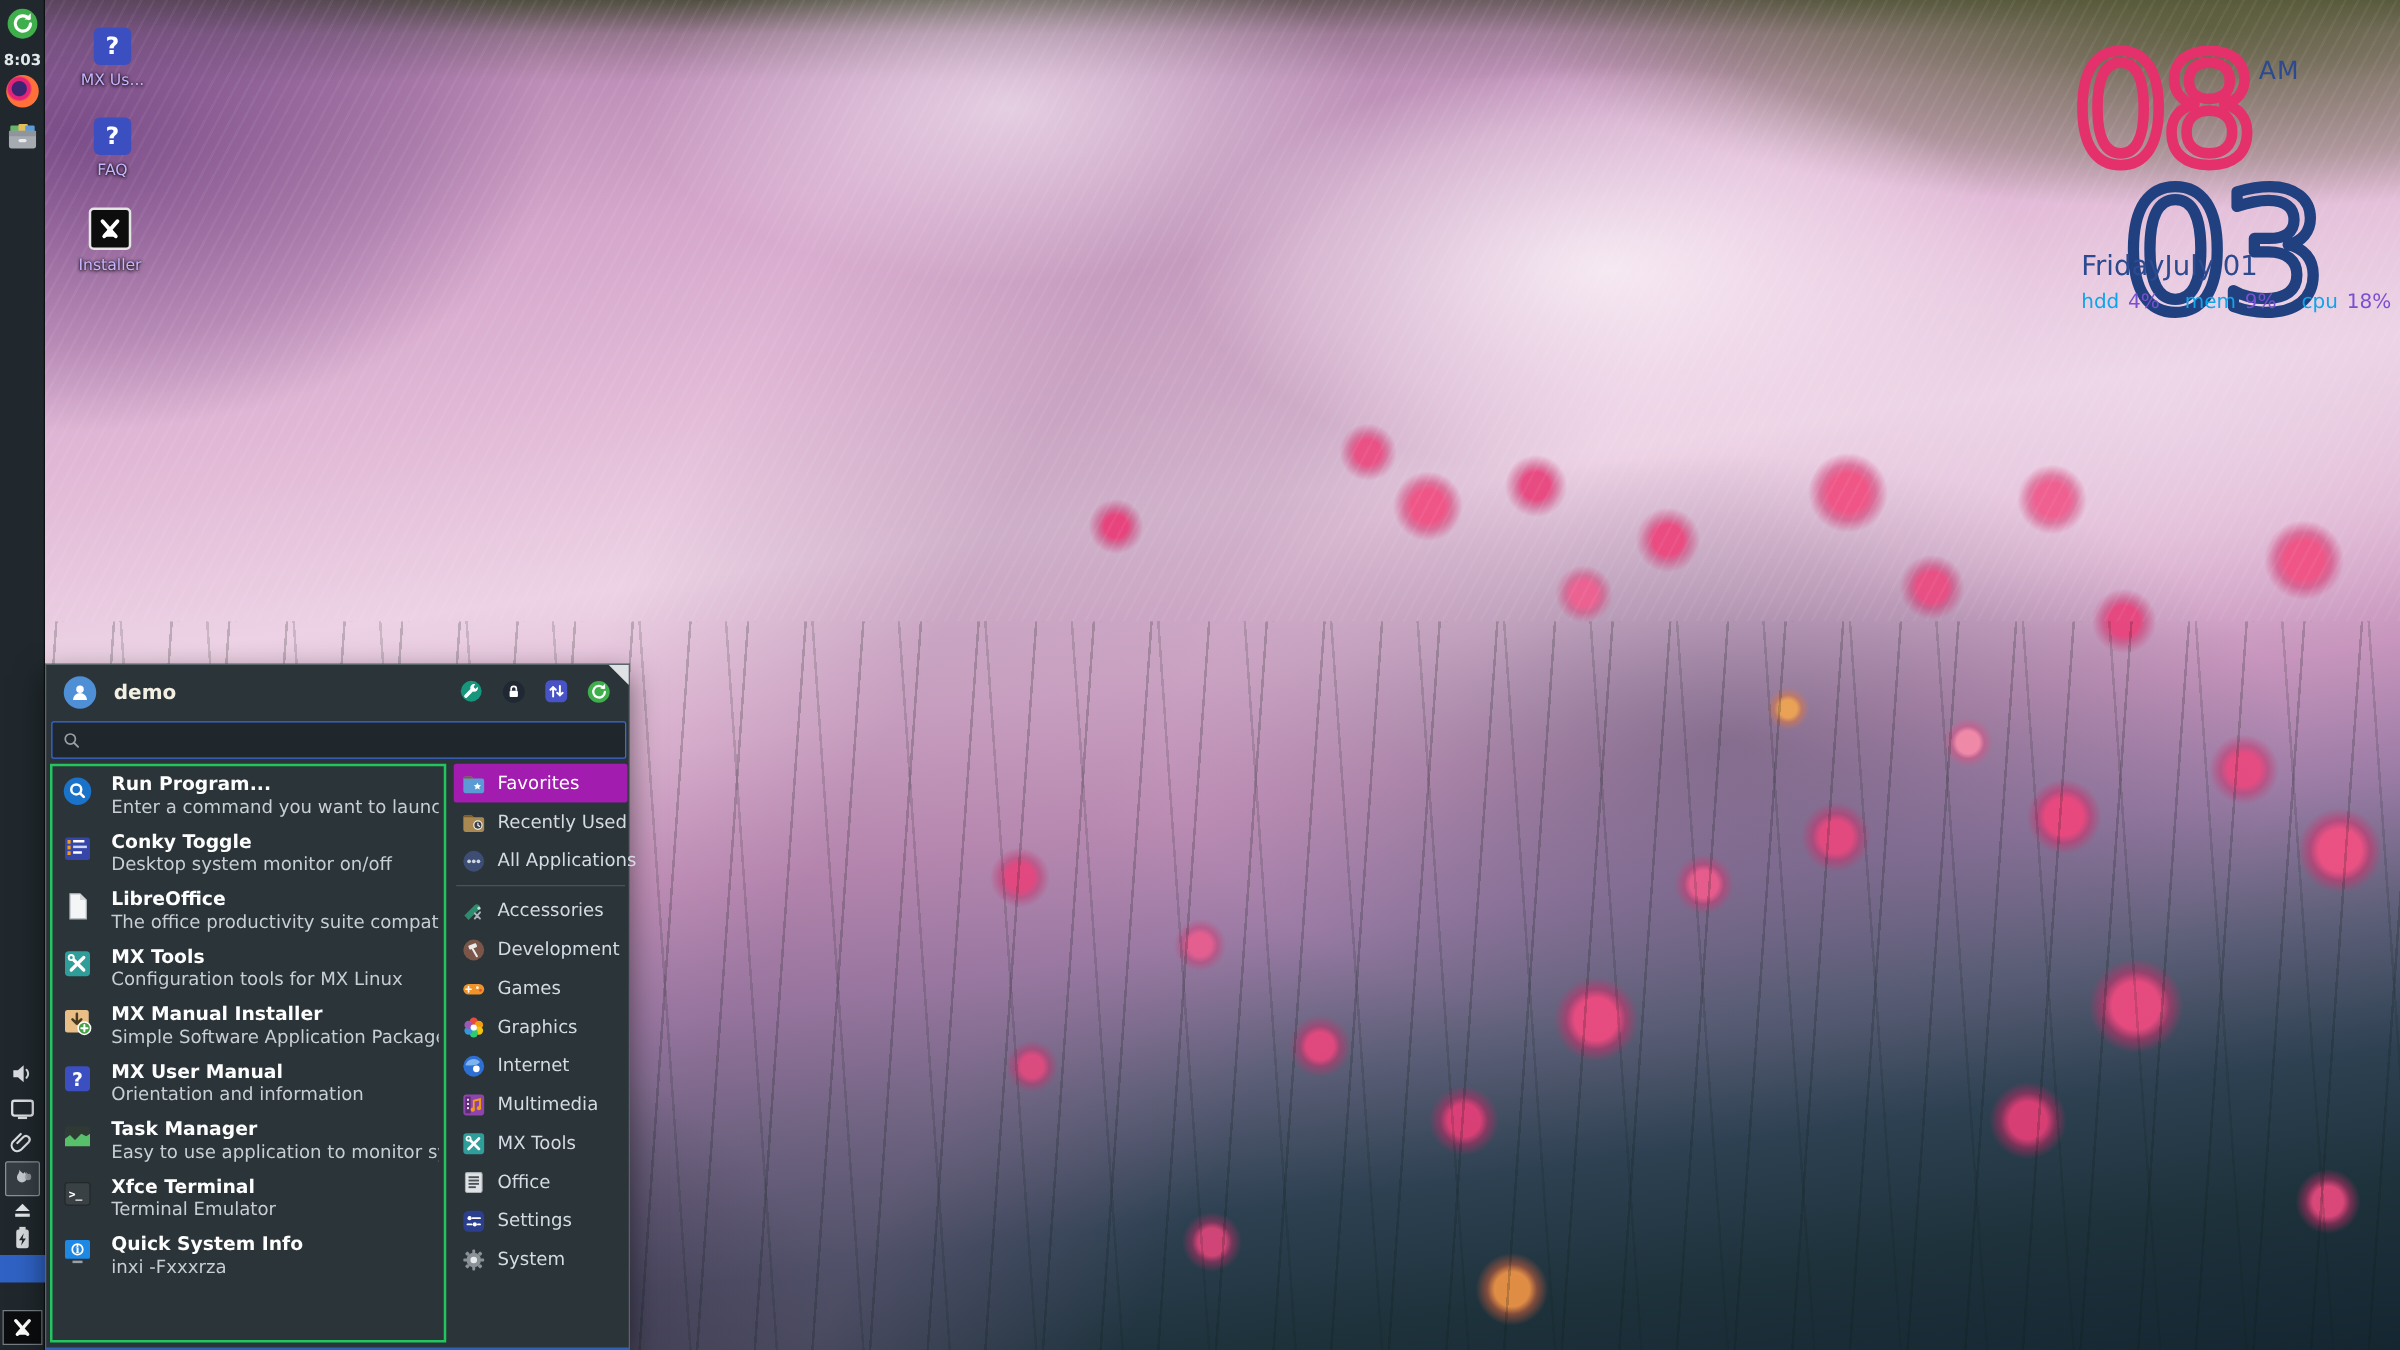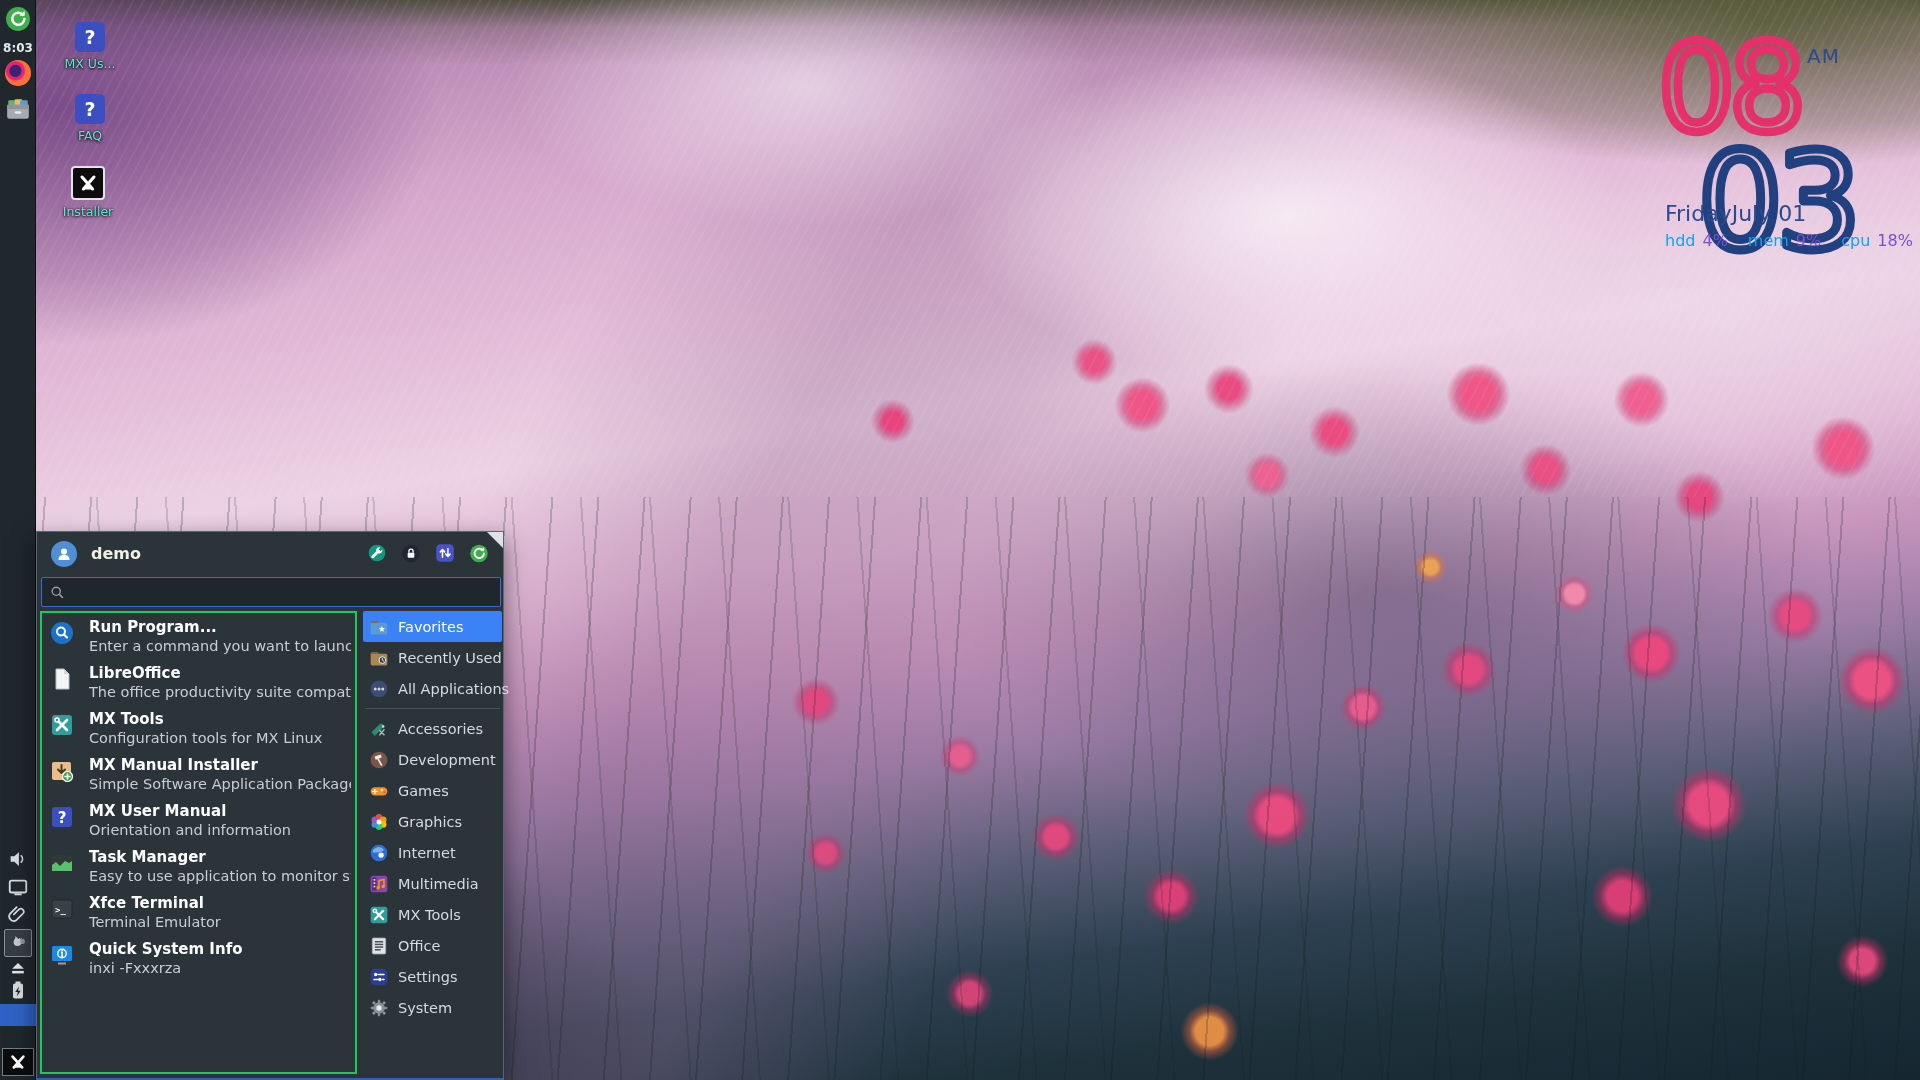--- a/index.html
+++ b/index.html
@@ -61,21 +61,21 @@
   .conky { position:absolute; left:1650px; top:18px; width:270px; height:240px; pointer-events:none; }
   .conky-num { position:absolute; left:0; top:0; }
   .conky-ampm { position:absolute; left:157px; top:26px; font-size:20px; color:#2b4a8f; letter-spacing:1px; }
   .conky-date { position:absolute; left:15px; top:183px; display:flex; font-size:22px; color:#2b4a8f; }
   .conky-stats { position:absolute; left:15px; top:213px; display:flex; align-items:baseline; font-size:16px; }
   .conky-stats .lb { color:#0ea5e9; margin-right:7px; }
   .conky-stats .vl { color:#7a4fd0; margin-right:20px; }
 
   
   .dicon { position:absolute; width:88px; text-align:center; }
-  .dicon .dlabel { margin-top:4px; font-size:12.5px; color:#5eead4; text-shadow:0 1px 3px rgba(0,0,0,.95), 0 0 2px rgba(0,0,0,.8); }
+  .dicon .dlabel { margin-top:4px; font-size:12.5px; color:#c4b5fd; text-shadow:0 1px 3px rgba(0,0,0,.95), 0 0 2px rgba(0,0,0,.8); }
   .qicon { width:30px; height:30px; margin:0 auto; background:#3b4fc0; border-radius:5px; color:#fff;
            font-size:19px; font-weight:bold; display:flex; align-items:center; justify-content:center; }
   .xicon { width:34px; height:34px; margin:0 auto; background:#0d0d0d; border:2px solid #e4e4e4; border-radius:4px;
            display:flex; align-items:center; justify-content:center; }
 
   
   .panel { position:absolute; left:0; top:0; width:36px; height:1080px; background:#20282d;
            border-right:1px solid rgba(0,0,0,.55); z-index:5; }
   .pitem { position:absolute; left:0; width:36px; display:flex; justify-content:center; }
   .pclock { font-size:12px; font-weight:bold; color:#e3e8ec; }
@@ -105,21 +105,21 @@
                    font-family:"DejaVu Sans","Liberation Sans",sans-serif; }
   .applist { position:absolute; left:3px; top:79px; width:317px; height:463px; background:#2b3439;
              border:2px solid #22c55e; padding-top:2px; overflow:hidden; }
   .app-row { position:relative; height:46px; cursor:pointer; }
   .app-ic { position:absolute; left:8px; top:6px; width:24px; height:24px; }
   .app-t { position:absolute; left:47px; top:3px; font-size:15px; font-weight:bold; color:#fdfdfd; white-space:nowrap; }
   .app-s { position:absolute; left:47px; top:23px; font-size:14.5px; color:#c7ced4; white-space:nowrap;
            max-width:262px; overflow:hidden; }
   .cats { position:absolute; left:326px; top:79px; width:139px; }
   .cat-row { position:relative; height:31px; display:flex; align-items:center; border-radius:2px; cursor:pointer; padding-left:6px; }
-  .cat-row.sel { background:#3b82f6; }
+  .cat-row.sel { background:#a21caf; }
   .cat-ic { width:20px; height:20px; flex:none; display:flex; align-items:center; justify-content:center; }
   .cat-lb { margin-left:9px; font-size:14.5px; color:#d4dbe2; white-space:nowrap; }
   .cat-row.sel .cat-lb { color:#fff; }
   .cat-sep { height:1px; background:#49545a; margin:4px 2px 4px 2px; }
 </style>
 </head>
 <body>
 
 <div class="screen">
   <div class="wallpaper"></div>
@@ -294,20 +294,35 @@
               <circle cx="11" cy="10.5" r="4" fill="none" stroke="#fff" stroke-width="2"></circle>
               <path d="M14 13.5 17 16.5" stroke="#fff" stroke-width="2.2" stroke-linecap="round"></path>
             </svg>
         </span>
         <span class="app-t">Run Program...</span>
         <span class="app-s">Enter a command you want to launch</span>
       </div>
       <div class="app-row">
         <span class="app-ic">
           <svg width="24" height="24" viewBox="0 0 24 24">
+              <rect x="2" y="3" width="20" height="18" rx="2" fill="#3646a8"></rect>
+              <rect x="4" y="5" width="2.5" height="3" fill="#f39c12"></rect>
+              <rect x="4" y="9.5" width="2.5" height="3" fill="#f39c12"></rect>
+              <rect x="4" y="14" width="2.5" height="3" fill="#f39c12"></rect>
+              <rect x="8.5" y="5" width="9" height="2" fill="#fff"></rect>
+              <rect x="8.5" y="9.5" width="11" height="2" fill="#cfd6ff"></rect>
+              <rect x="8.5" y="14" width="7" height="2" fill="#fff"></rect>
+            </svg>
+        </span>
+        <span class="app-t">Conky Toggle</span>
+        <span class="app-s">Desktop system monitor on/off</span>
+      </div>
+      <div class="app-row">
+        <span class="app-ic">
+          <svg width="24" height="24" viewBox="0 0 24 24">
               <path d="M6 2h8l5 5v15H6z" fill="#f4f5f6" stroke="#b9bec3" stroke-width="1"></path>
               <path d="M14 2v5h5z" fill="#d3d7da"></path>
             </svg>
         </span>
         <span class="app-t">LibreOffice</span>
         <span class="app-s">The office productivity suite compatible t...</span>
       </div>
       <div class="app-row">
         <span class="app-ic">
           <svg width="24" height="24" viewBox="0 0 24 24">

